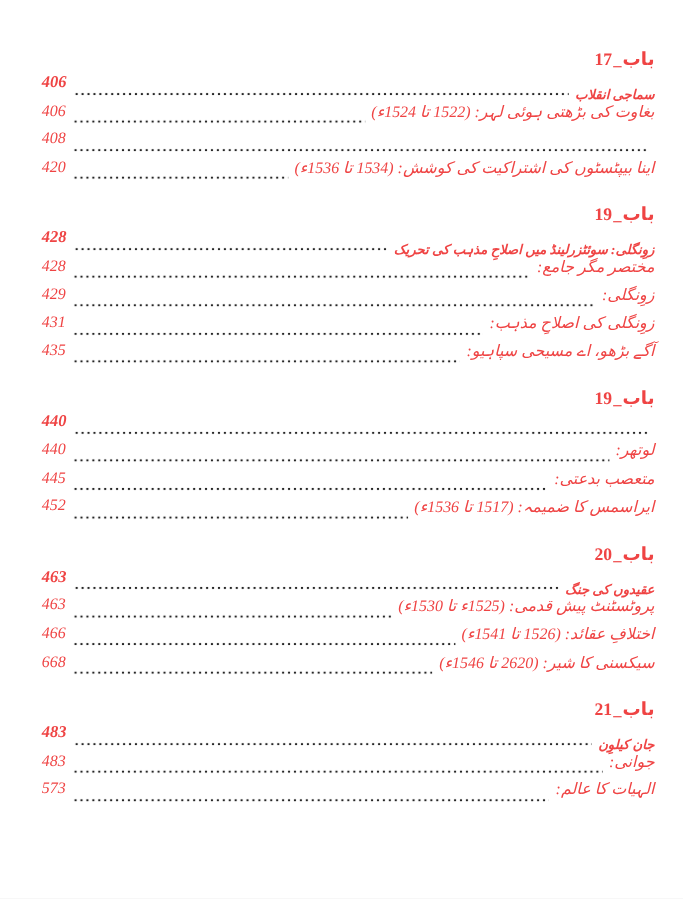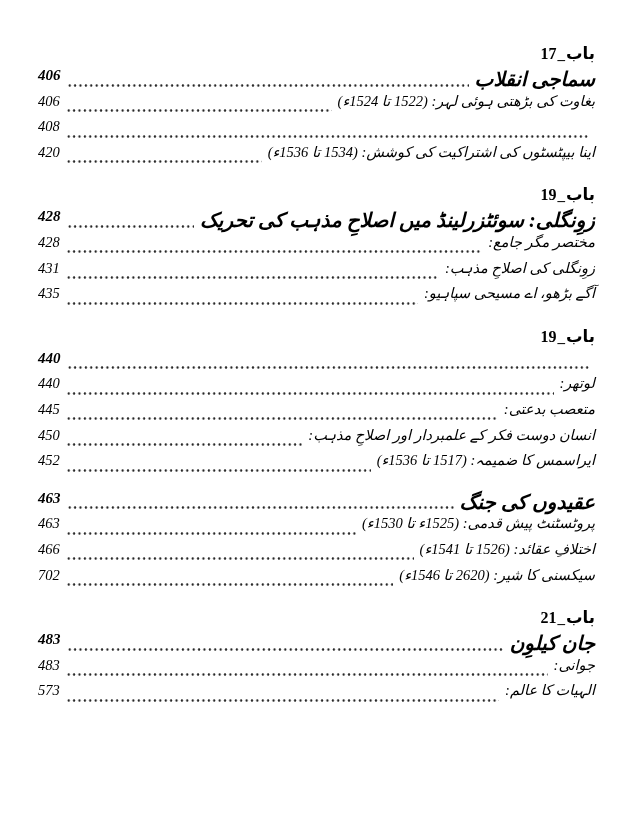--- a/index.html
+++ b/index.html
@@ -3,21 +3,21 @@
 <meta charset="utf-8">
 <style>
   html, body { margin: 0; padding: 0; }
   body { background: #e8e8e8; }
   .page {
     position: relative;
     width: 621px;
     height: 817px;
     background: #ffffff;
     overflow: hidden;
-    color: #000000;
+    color: #ef4444;
     font-family: "DejaVu Sans", sans-serif;
   }
   .toc {
     position: absolute;
     top: 40px;
     left: 38px;
     width: 557px;
   }
   .chapter { margin-bottom: 12px; }
   .chapter-header {
@@ -68,21 +68,22 @@
     font-family: "Liberation Serif", "DejaVu Sans", sans-serif;
     font-size: 14.5px;
     flex: 0 0 auto;
   }
   .row.title-row .num {
     font-weight: 700;
     font-size: 15px;
   }
   .row.title-row .urdu {
     font-weight: 700;
-    font-size: 20px;
+    font-size: 12px;
+    margin-top: 12px;
   }
 </style>
 </head>
 <body>
 
 <div class="page">
   <div class="toc">
       <div class="chapter">
         <div class="chapter-header"><span class="hnum">17</span><span class="hsep">_</span><span class="hlabel">باب</span></div>
         <div class="row title-row">
@@ -111,20 +112,25 @@
           <span class="num">428</span>
           <span class="leader"></span>
           <span class="urdu" dir="rtl">زوِنگلی: سوئٹزرلینڈ میں اصلاحِ مذہب کی تحریک</span>
         </div>
         <div class="row">
           <span class="num">428</span>
           <span class="leader"></span>
           <span class="urdu" dir="rtl">مختصر مگر جامع:</span>
         </div>
         <div class="row">
+          <span class="num">429</span>
+          <span class="leader"></span>
+          <span class="urdu" dir="rtl">زوِنگلی:</span>
+        </div>
+        <div class="row">
           <span class="num">431</span>
           <span class="leader"></span>
           <span class="urdu" dir="rtl">زوِنگلی کی اصلاحِ مذہب:</span>
         </div>
         <div class="row">
           <span class="num">435</span>
           <span class="leader"></span>
           <span class="urdu" dir="rtl">آگے بڑھو، اے مسیحی سپاہیو:</span>
         </div>
       </div>
@@ -138,48 +144,44 @@
           <span class="num">440</span>
           <span class="leader"></span>
           <span class="urdu" dir="rtl">لوتھر:</span>
         </div>
         <div class="row">
           <span class="num">445</span>
           <span class="leader"></span>
           <span class="urdu" dir="rtl">متعصب بدعتی:</span>
         </div>
         <div class="row">
-          <span class="num">450</span>
-          <span class="leader"></span>
-          <span class="urdu" dir="rtl">انسان دوست فکر کے علمبردار اور اصلاحِ مذہب:</span>
-        </div>
-        <div class="row">
           <span class="num">452</span>
           <span class="leader"></span>
           <span class="urdu" dir="rtl">ایراسمس کا ضمیمہ: (1517 تا 1536ء)</span>
         </div>
       </div>
       <div class="chapter">
+        <div class="chapter-header"><span class="hnum">20</span><span class="hsep">_</span><span class="hlabel">باب</span></div>
         <div class="row title-row">
           <span class="num">463</span>
           <span class="leader"></span>
           <span class="urdu" dir="rtl">عقیدوں کی جنگ</span>
         </div>
         <div class="row">
           <span class="num">463</span>
           <span class="leader"></span>
           <span class="urdu" dir="rtl">پروٹسٹنٹ پیش قدمی: (1525ء تا 1530ء)</span>
         </div>
         <div class="row">
           <span class="num">466</span>
           <span class="leader"></span>
           <span class="urdu" dir="rtl">اختلافِ عقائد: (1526 تا 1541ء)</span>
         </div>
         <div class="row">
-          <span class="num">702</span>
+          <span class="num">668</span>
           <span class="leader"></span>
           <span class="urdu" dir="rtl">سیکسنی کا شیر: (2620 تا 1546ء)</span>
         </div>
       </div>
       <div class="chapter">
         <div class="chapter-header"><span class="hnum">21</span><span class="hsep">_</span><span class="hlabel">باب</span></div>
         <div class="row title-row">
           <span class="num">483</span>
           <span class="leader"></span>
           <span class="urdu" dir="rtl">جان کیلوِن</span>

